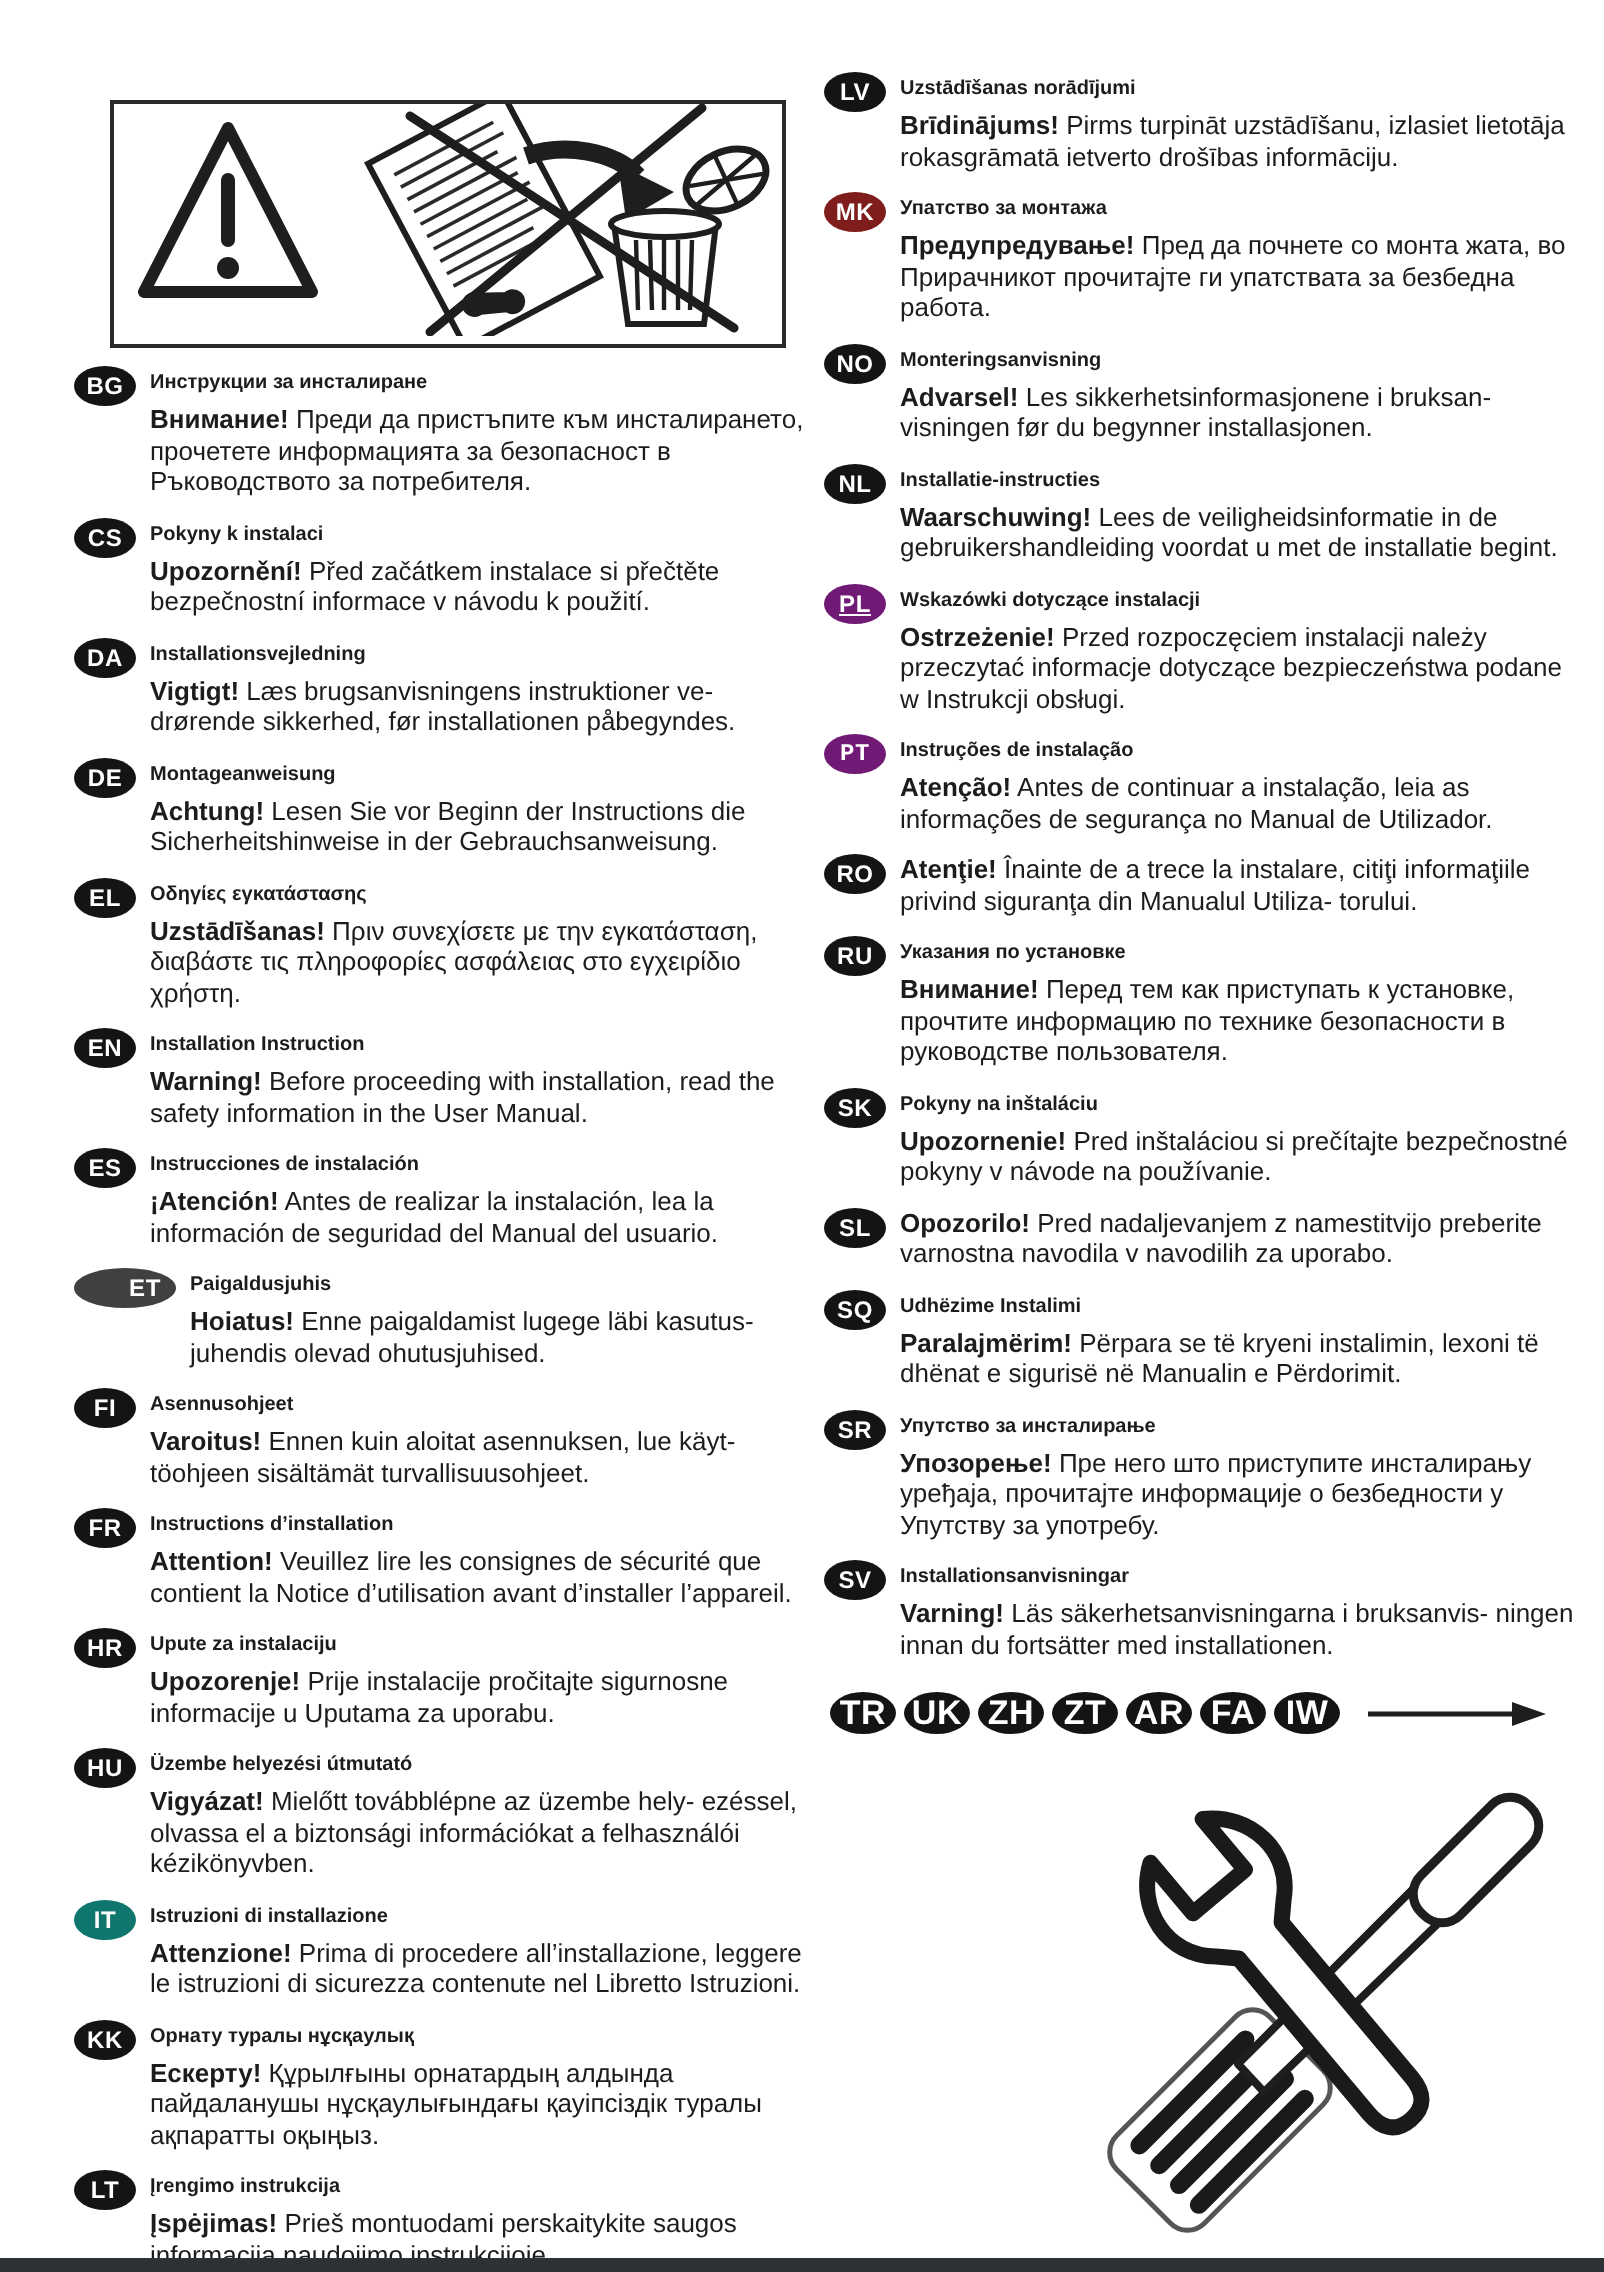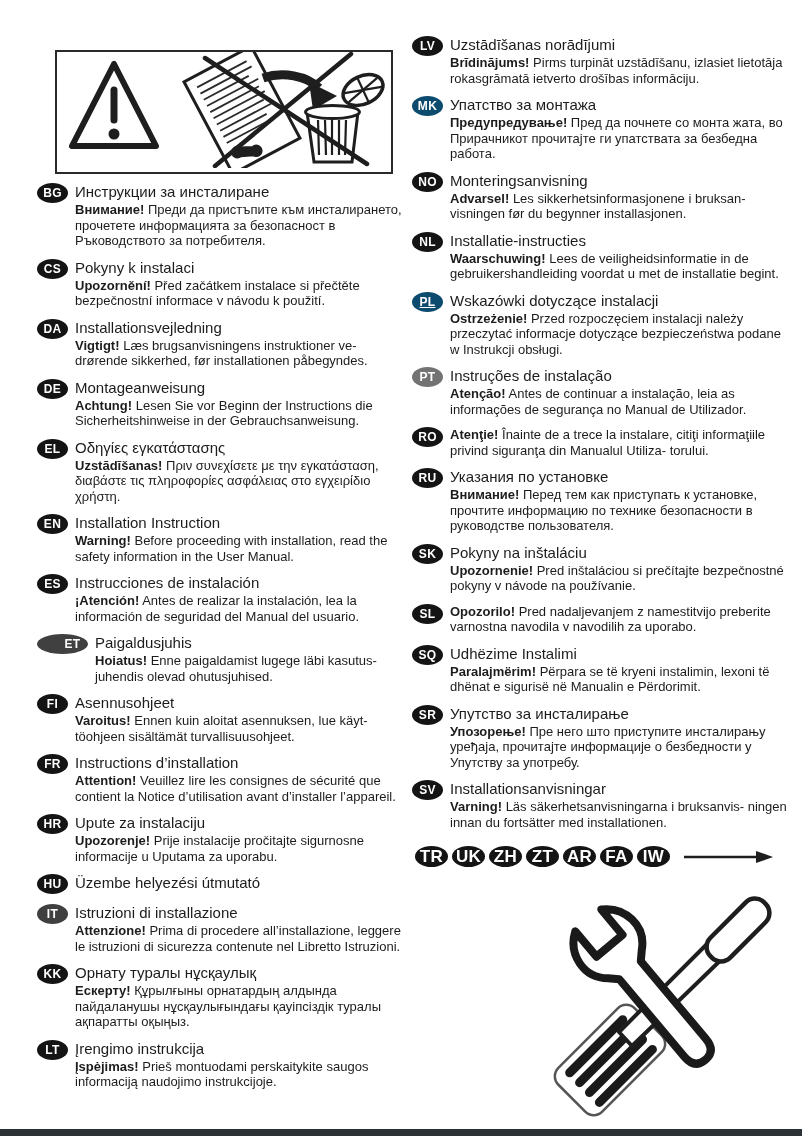--- a/index.html
+++ b/index.html
@@ -16,21 +16,21 @@
   .col-left  { left:37px;  top:183px; width:366px; }
   .col-right { left:412px; top:36px;  width:378px; }
   .entry { display:flex; align-items:flex-start; margin-bottom:10px; }
   .badge {
     flex:0 0 auto; width:31px; height:20px; margin-top:0px; margin-right:7px;
     background:#141414; color:#ffffff; border-radius:50%;
     display:flex; align-items:center; justify-content:center;
     font-size:12px; font-weight:bold; letter-spacing:0.3px;
   }
   .entry-text { flex:1 1 auto; }
-  .entry-title { font-size:15px; line-height:18px; margin-bottom:1px; }
+  .entry-title { font-size:10px; line-height:18px; margin-bottom:1px;font-weight:bold; }
   .entry-body  { font-size:13px; line-height:15.5px; }
   .warn { font-weight:bold; }
   .more-langs {
     position:absolute; left:415px; top:846px; display:flex; align-items:center;
   }
   .more-langs .badge { width:33px; height:21px; margin-right:4px; font-size:17px; }
   .arrow-svg { margin-left:8px; }
   .tools-wrap { position:absolute; left:498px; top:888px; }
   .bottom-strip {
     position:absolute; left:0; bottom:0; width:802px; height:7px;
@@ -185,25 +185,26 @@
     <div class="entry-text">
       <div class="entry-title">Upute za instalaciju</div>
       <div class="entry-body"><span class="warn">Upozorenje!</span> <span>Prije instalacije pročitajte sigurnosne informacije u Uputama za uporabu.</span></div>
     </div>
   </div>
 
   <div class="entry">
     <div class="badge" style="background: rgb(20, 20, 20);">HU</div>
     <div class="entry-text">
       <div class="entry-title">Üzembe helyezési útmutató</div>
-    </div>
-  </div>
-
-  <div class="entry">
-    <div class="badge" style="background: #404040;">IT</div>
+      <div class="entry-body"><span class="warn">Vigyázat!</span> <span>Mielőtt továbblépne az üzembe hely- ezéssel, olvassa el a biztonsági információkat a felhasználói kézikönyvben.</span></div>
+    </div>
+  </div>
+
+  <div class="entry">
+    <div class="badge" style="background: #0f766e;">IT</div>
     <div class="entry-text">
       <div class="entry-title">Istruzioni di installazione</div>
       <div class="entry-body"><span class="warn">Attenzione!</span> <span>Prima di procedere all’installazione, leggere le istruzioni di sicurezza contenute nel Libretto Istruzioni.</span></div>
     </div>
   </div>
 
   <div class="entry">
     <div class="badge" style="background: rgb(20, 20, 20);">KK</div>
     <div class="entry-text">
       <div class="entry-title">Орнату туралы нұсқаулық</div>
@@ -223,21 +224,21 @@
   <div class="col col-right">
   <div class="entry">
     <div class="badge" style="background: rgb(20, 20, 20);">LV</div>
     <div class="entry-text">
       <div class="entry-title">Uzstādīšanas norādījumi</div>
       <div class="entry-body"><span class="warn">Brīdinājums!</span> <span>Pirms turpināt uzstādīšanu, izlasiet lietotāja rokasgrāmatā ietverto drošības informāciju.</span></div>
     </div>
   </div>
 
   <div class="entry">
-    <div class="badge" style="background: #0c4a6e;">MK</div>
+    <div class="badge" style="background: #7f1d1d;">MK</div>
     <div class="entry-text">
       <div class="entry-title">Упатство за монтажа</div>
       <div class="entry-body"><span class="warn">Предупредување!</span> <span>Пред да почнете со монта жата, во Прирачникот прочитајте ги упатствата за безбедна работа.</span></div>
     </div>
   </div>
 
   <div class="entry">
     <div class="badge" style="background: rgb(20, 20, 20);">NO</div>
     <div class="entry-text">
       <div class="entry-title">Monteringsanvisning</div>
@@ -247,29 +248,29 @@
 
   <div class="entry">
     <div class="badge" style="background: rgb(20, 20, 20);">NL</div>
     <div class="entry-text">
       <div class="entry-title">Installatie-instructies</div>
       <div class="entry-body"><span class="warn">Waarschuwing!</span> <span>Lees de veiligheidsinformatie in de gebruikershandleiding voordat u met de installatie begint.</span></div>
     </div>
   </div>
 
   <div class="entry">
-    <div class="badge" style="background: #0c4a6e; text-decoration: underline;">PL</div>
+    <div class="badge" style="background: #701a75; text-decoration: underline;">PL</div>
     <div class="entry-text">
       <div class="entry-title">Wskazówki dotyczące instalacji</div>
       <div class="entry-body"><span class="warn">Ostrzeżenie!</span> <span>Przed rozpoczęciem instalacji należy przeczytać informacje dotyczące bezpieczeństwa podane w Instrukcji obsługi.</span></div>
     </div>
   </div>
 
   <div class="entry">
-    <div class="badge" style="background: #737373;">PT</div>
+    <div class="badge" style="background: #701a75; font-family: Liberation Mono, monospace;">PT</div>
     <div class="entry-text">
       <div class="entry-title">Instruções de instalação</div>
       <div class="entry-body"><span class="warn">Atenção!</span> <span>Antes de continuar a instalação, leia as informações de segurança no Manual de Utilizador.</span></div>
     </div>
   </div>
 
   <div class="entry">
     <div class="badge" style="background: rgb(20, 20, 20);">RO</div>
     <div class="entry-text">
       <div class="entry-body"><span class="warn">Atenţie!</span> <span>Înainte de a trece la instalare, citiţi informaţiile privind siguranţa din Manualul Utiliza- torului.</span></div>

